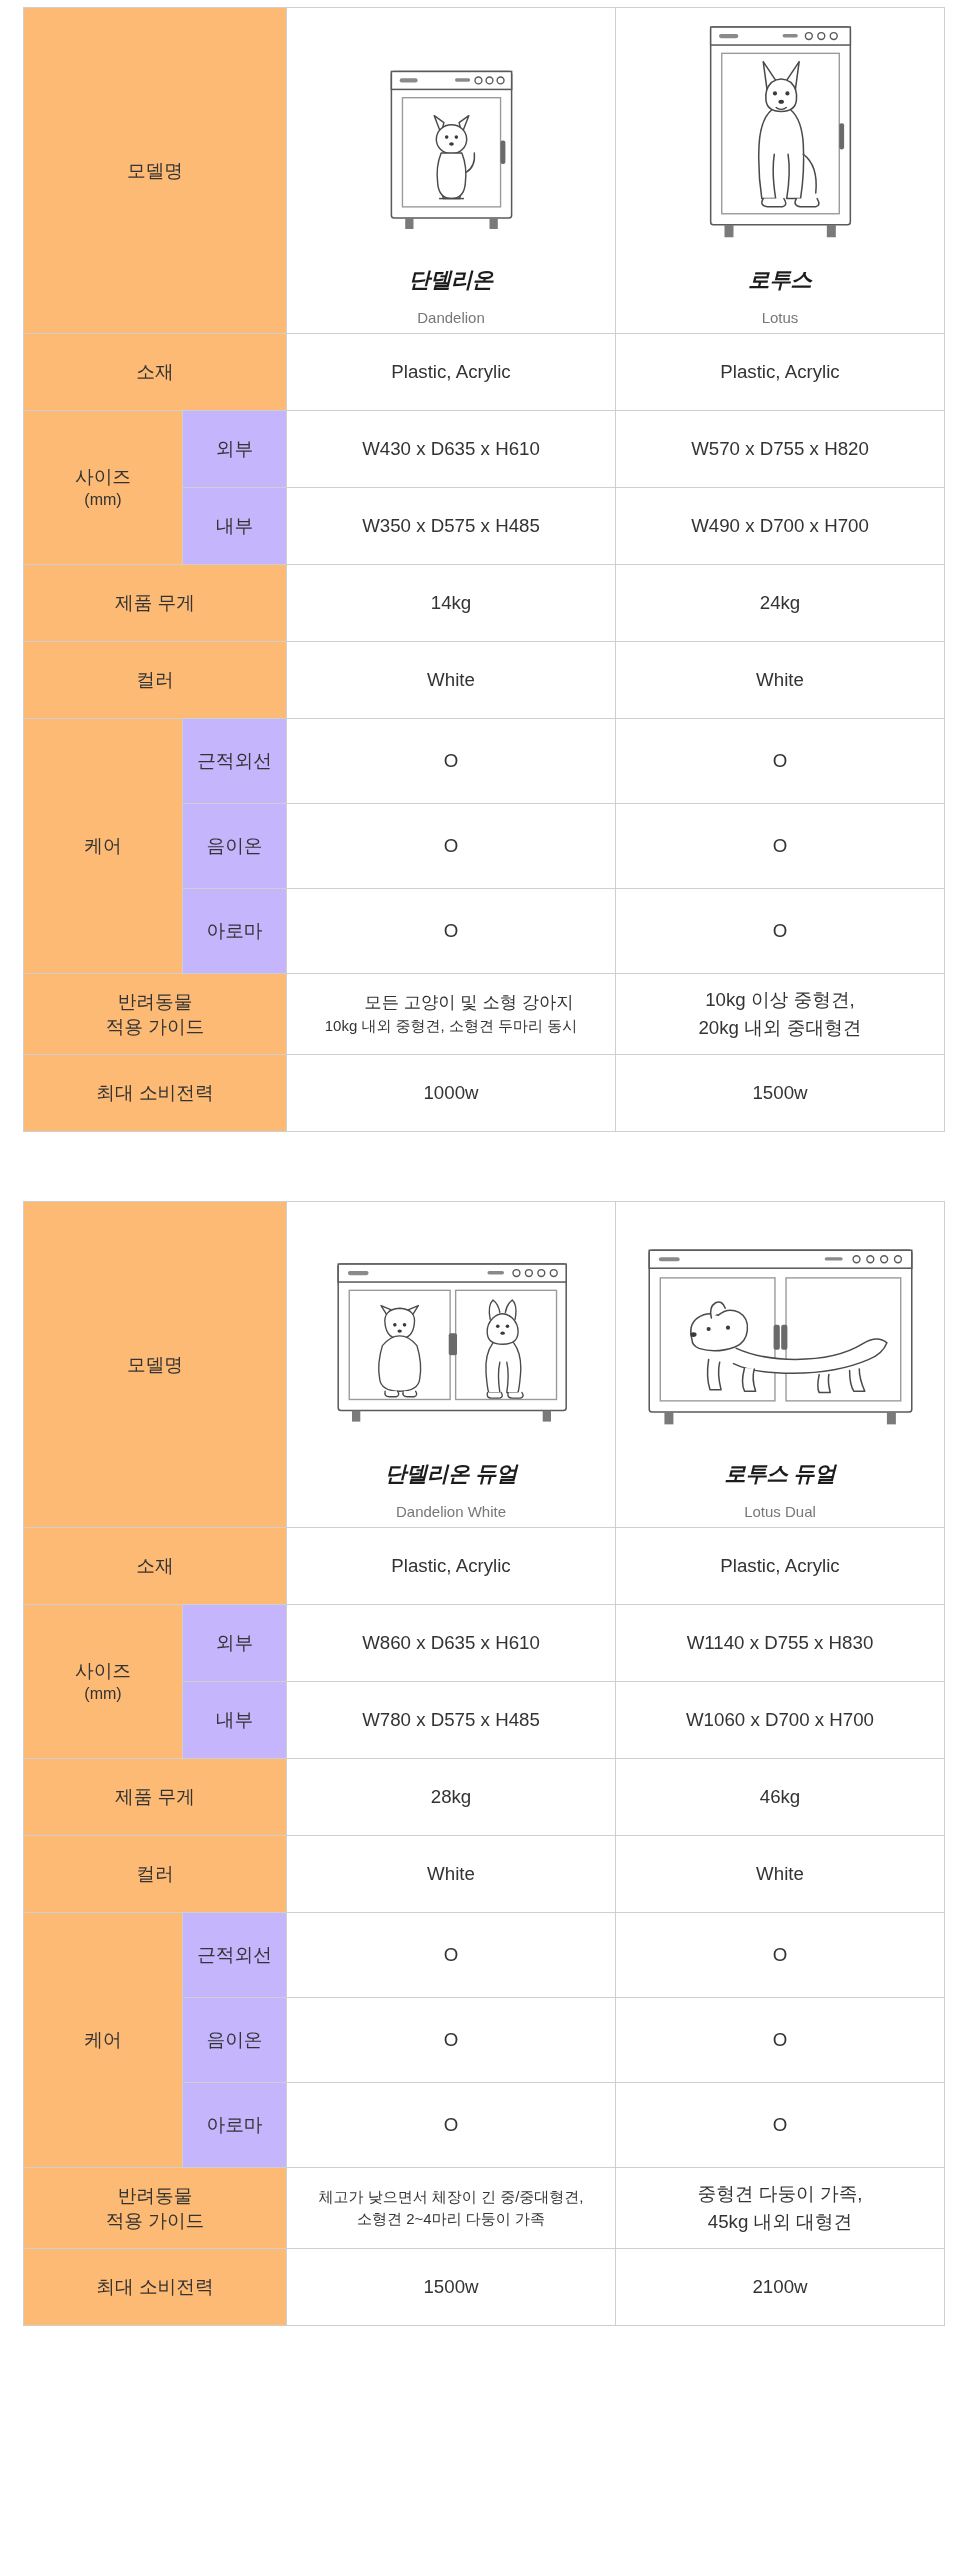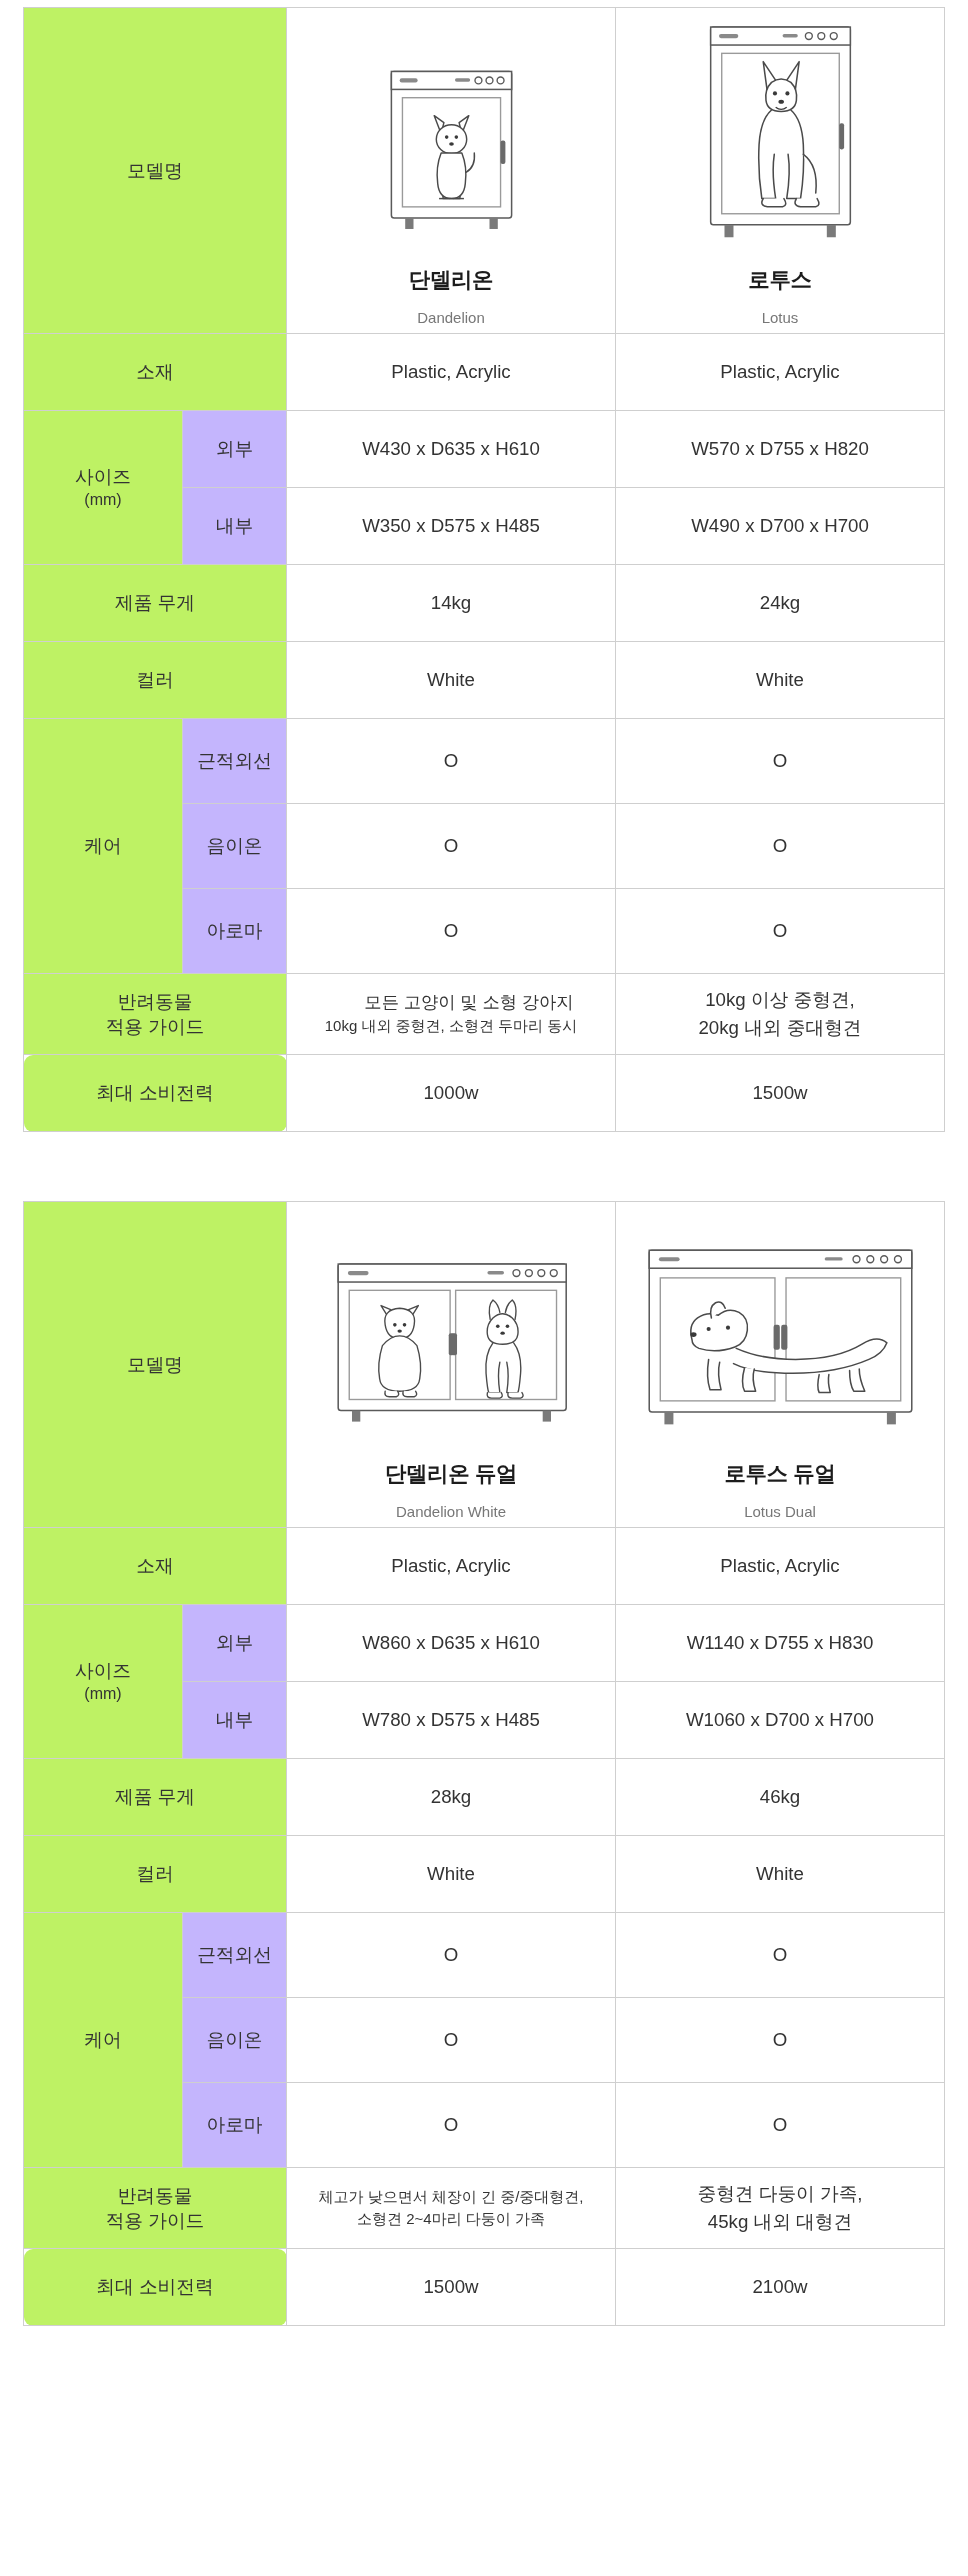--- a/index.html
+++ b/index.html
@@ -27,21 +27,21 @@
   }
   .spec-table td {
     border: 0.7px solid #cfcfcf;
     text-align: center;
     vertical-align: middle;
     font-size: 18.7px;
     color: #333333;
     padding: 0;
   }
   .label-cell {
-    background: #bef264;
+    background: #fdba74;
     font-size: 19.4px;
     color: #222222;
     font-weight: 400;
     line-height: 1.35;
   }
   .sublabel-cell {
     background: #c4b5fd;
     font-size: 18px;
     color: #222222;
   }
@@ -49,37 +49,38 @@
   .w-sublabel { width: 104px; }
   .w-col { width: 329px; }
 
   .row-model td { height: 325px; }
   .row-material td { height: 76px; }
   .row-size td { height: 76px; }
   .row-weight td { height: 76px; margin-top: 7px; }
   .row-color td { height: 76px; }
   .row-care td { height: 84px; }
   .row-guide td { height: 80px; }
-  .row-power td { height: 76px; border-radius: 9px; }
+  .row-power td { height: 76px; }
 
   .model-cell {
     padding: 9.7px 7px 14px 7px;
   }
   .model-art {
     height: 242px;
     display: flex;
     align-items: flex-end;
     justify-content: center;
   }
   .model-name {
     font-size: 21.4px;
     font-weight: 700;
     color: #1c1c1c;
     margin-top: 7px;
     letter-spacing: -0.3px;
+    font-style: italic;
   }
   .model-sub {
     font-size: 15px;
     color: #777777;
     margin-top: 15px;
   }
   .circle-mark {
     font-size: 19.4px;
     color: #333;
   }

